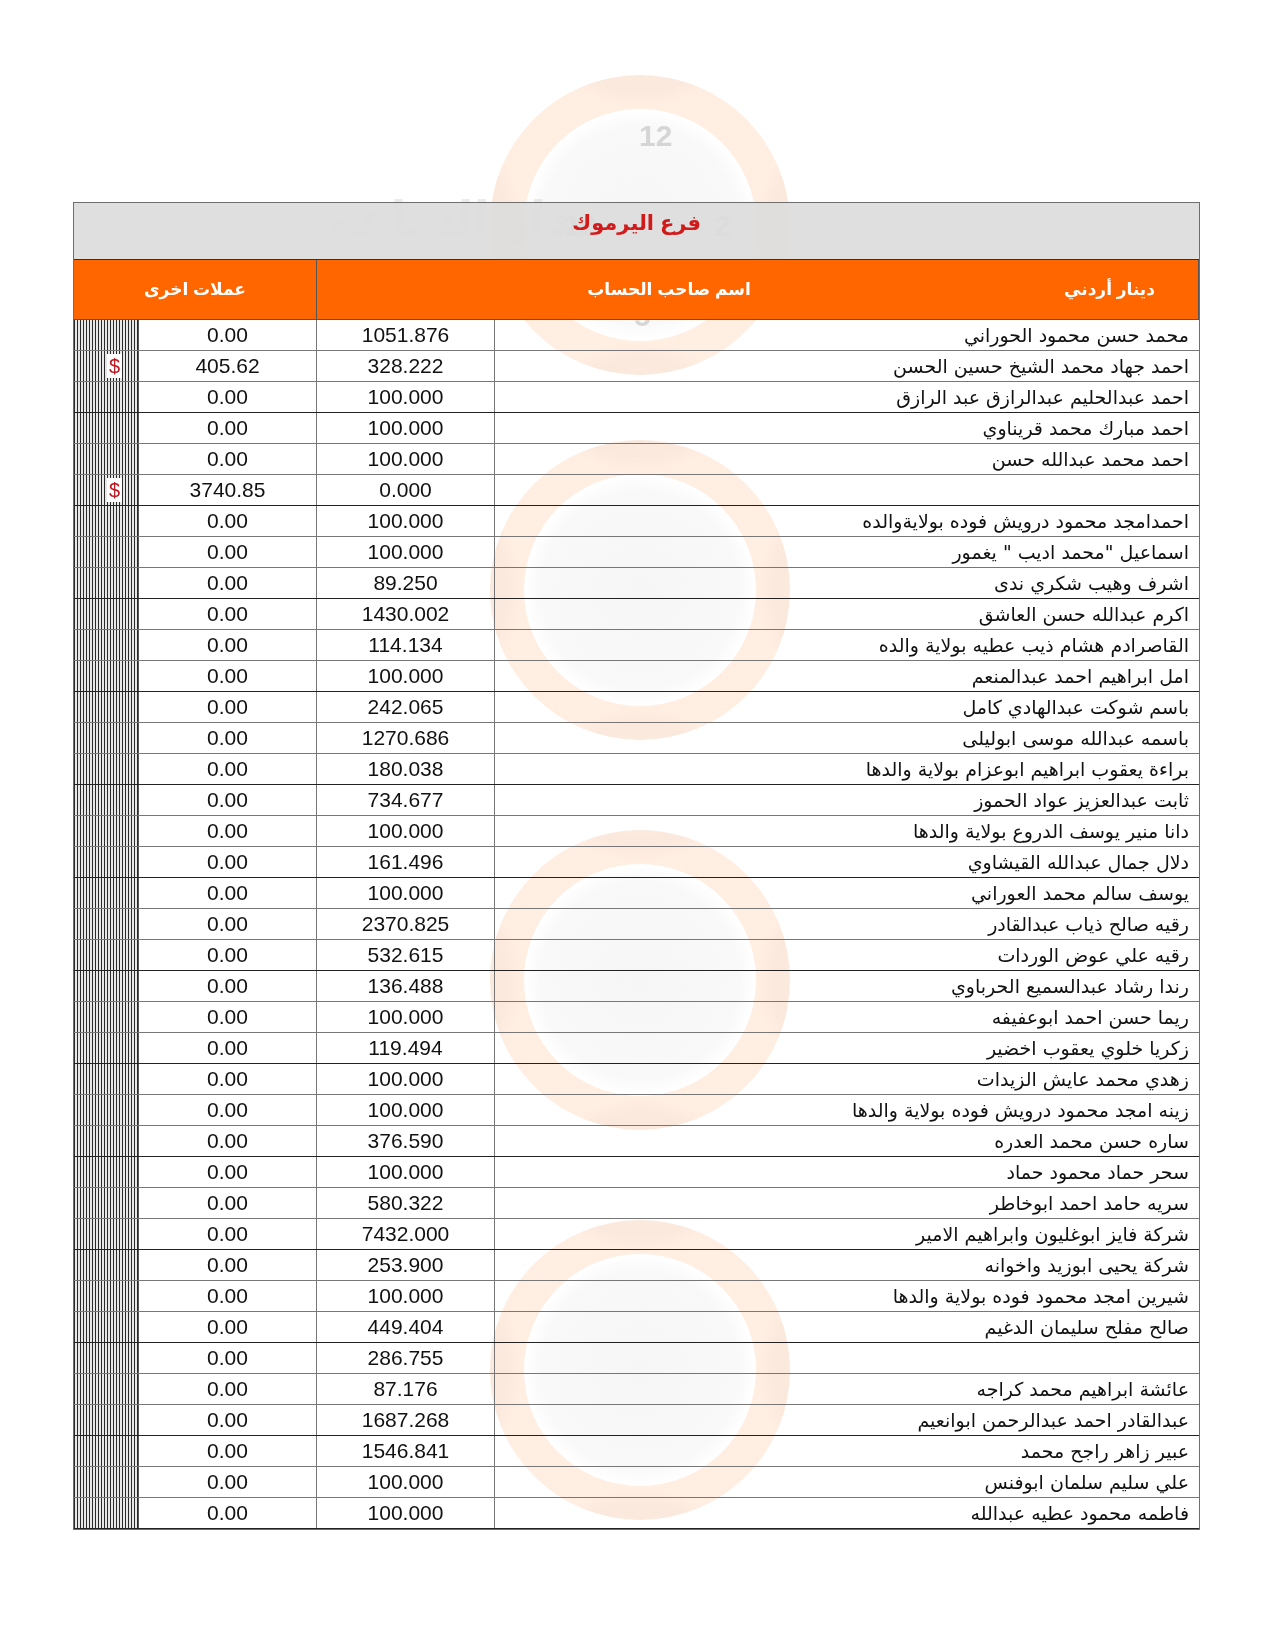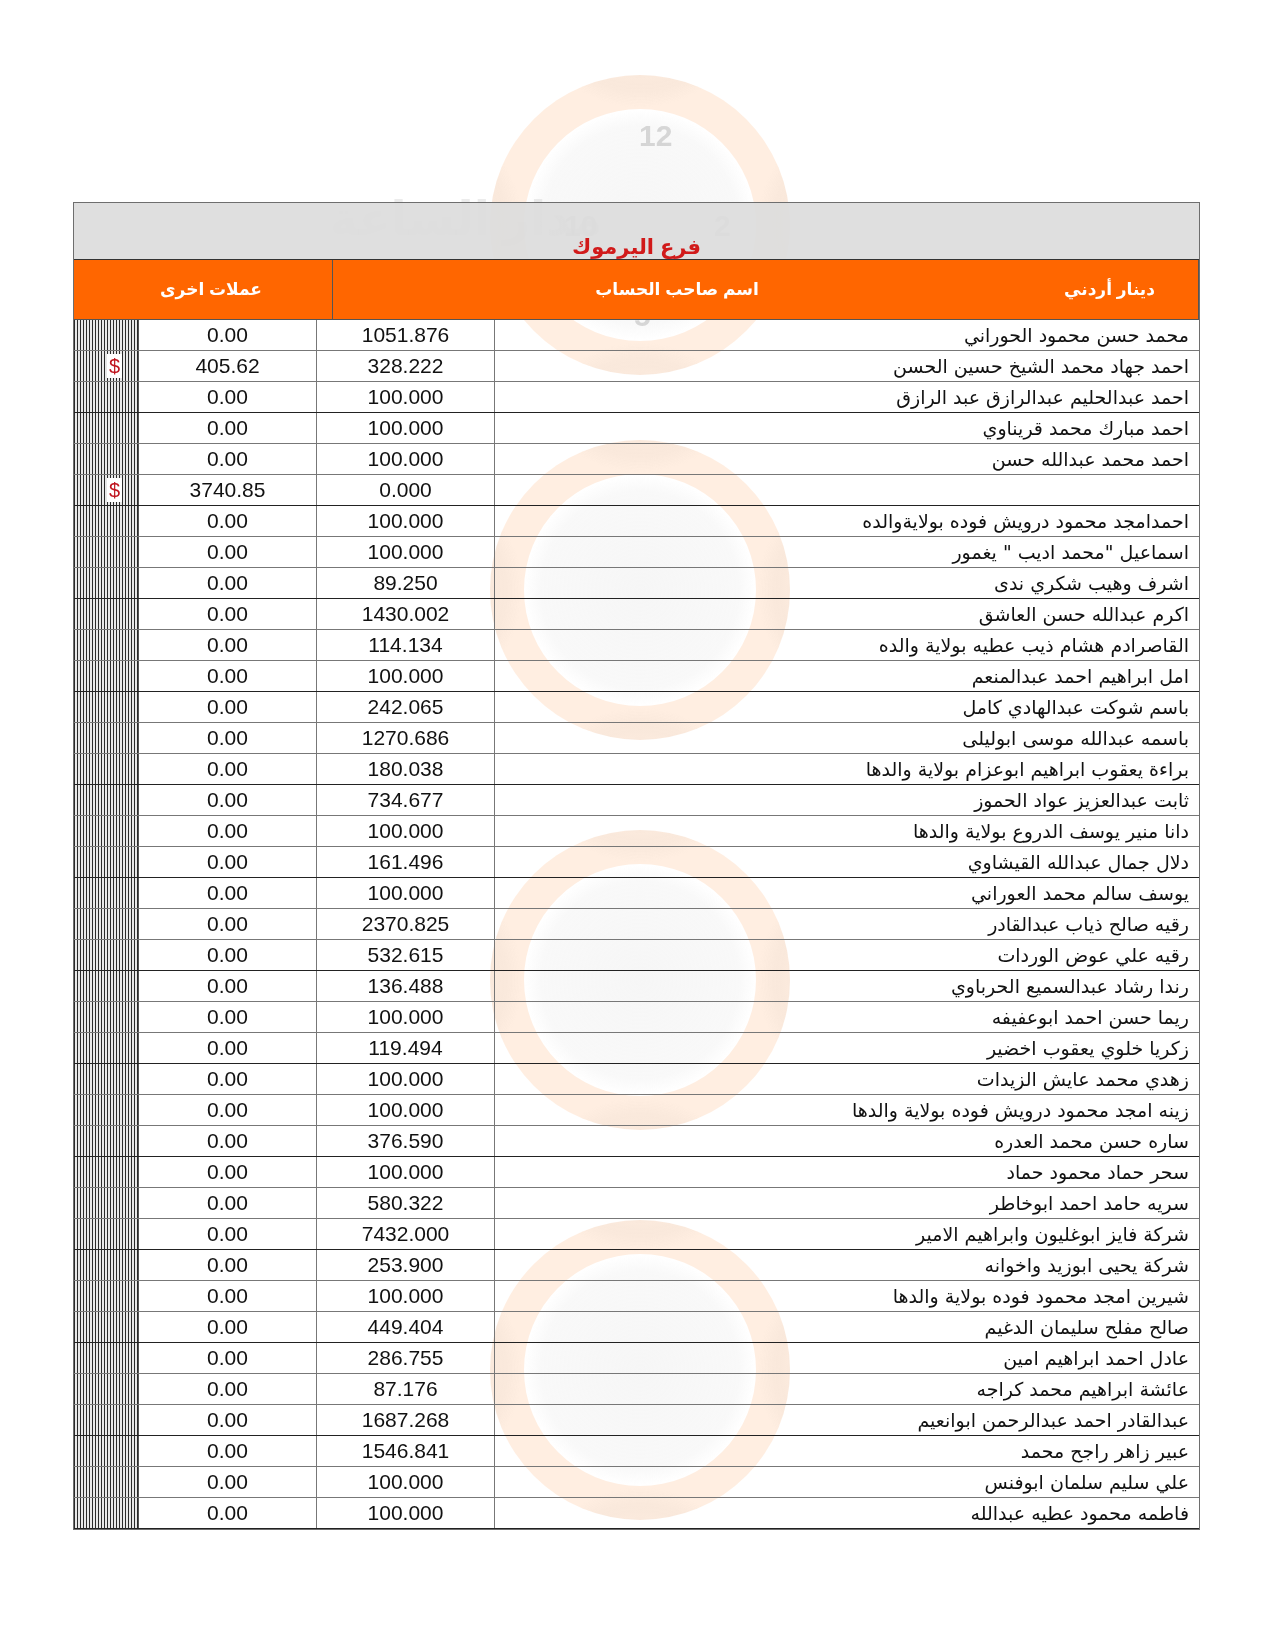--- a/index.html
+++ b/index.html
@@ -15,28 +15,27 @@
     box-sizing: border-box;
   }
   .wm-clock .num { position: absolute; color: rgba(150,150,150,0.35); font-weight: bold; font-size: 30px; }
   .wm-text { color: rgba(200,200,200,0.35); font-weight: bold; }
   .sheet {
     position: absolute; left: 73px; top: 202px; width: 1127px;
     border: 1px solid #6e6e6e; box-sizing: border-box;
   }
   .title-band {
     height: 56px; background: rgba(220,220,220,0.92);
-    display: flex; align-items: flex-end; justify-content: center;
+    display: flex; align-items: flex-start; justify-content: center;
     border-bottom: 1px solid #333;
   }
   .title-band span { color: #d11a1a; font-weight: bold; font-size: 21px; margin-top: 8px; }
   .header-row {
     display: flex; height: 59px; background: #ff6600; direction: ltr;
     border-bottom: 1px solid #555;
-    padding-left: 16px;
   }
   .hcell {
     display: flex; align-items: center; justify-content: center;
     color: #ffffff; font-weight: bold; font-size: 17px; box-sizing: border-box;
   }
   .h-other { width: 243px; border-right: 1px solid #555; }
   .h-jod { width: 178px; border-right: 1px solid #555; }
   .h-name { flex: 1; }
   .rows { direction: ltr; }
   .row {
@@ -291,21 +290,20 @@
       <div class="row">
     <div class="c-hatch"></div>
     <div class="c-other">0.00</div>
     <div class="c-jod">449.404</div>
     <div class="c-name">صالح مفلح سليمان الدغيم</div>
   </div>
       <div class="row">
     <div class="c-hatch"></div>
     <div class="c-other">0.00</div>
     <div class="c-jod">286.755</div>
-    <div class="c-name">عادل احمد ابراهيم امين</div>
   </div>
       <div class="row">
     <div class="c-hatch"></div>
     <div class="c-other">0.00</div>
     <div class="c-jod">87.176</div>
     <div class="c-name">عائشة ابراهيم محمد كراجه</div>
   </div>
       <div class="row">
     <div class="c-hatch"></div>
     <div class="c-other">0.00</div>

